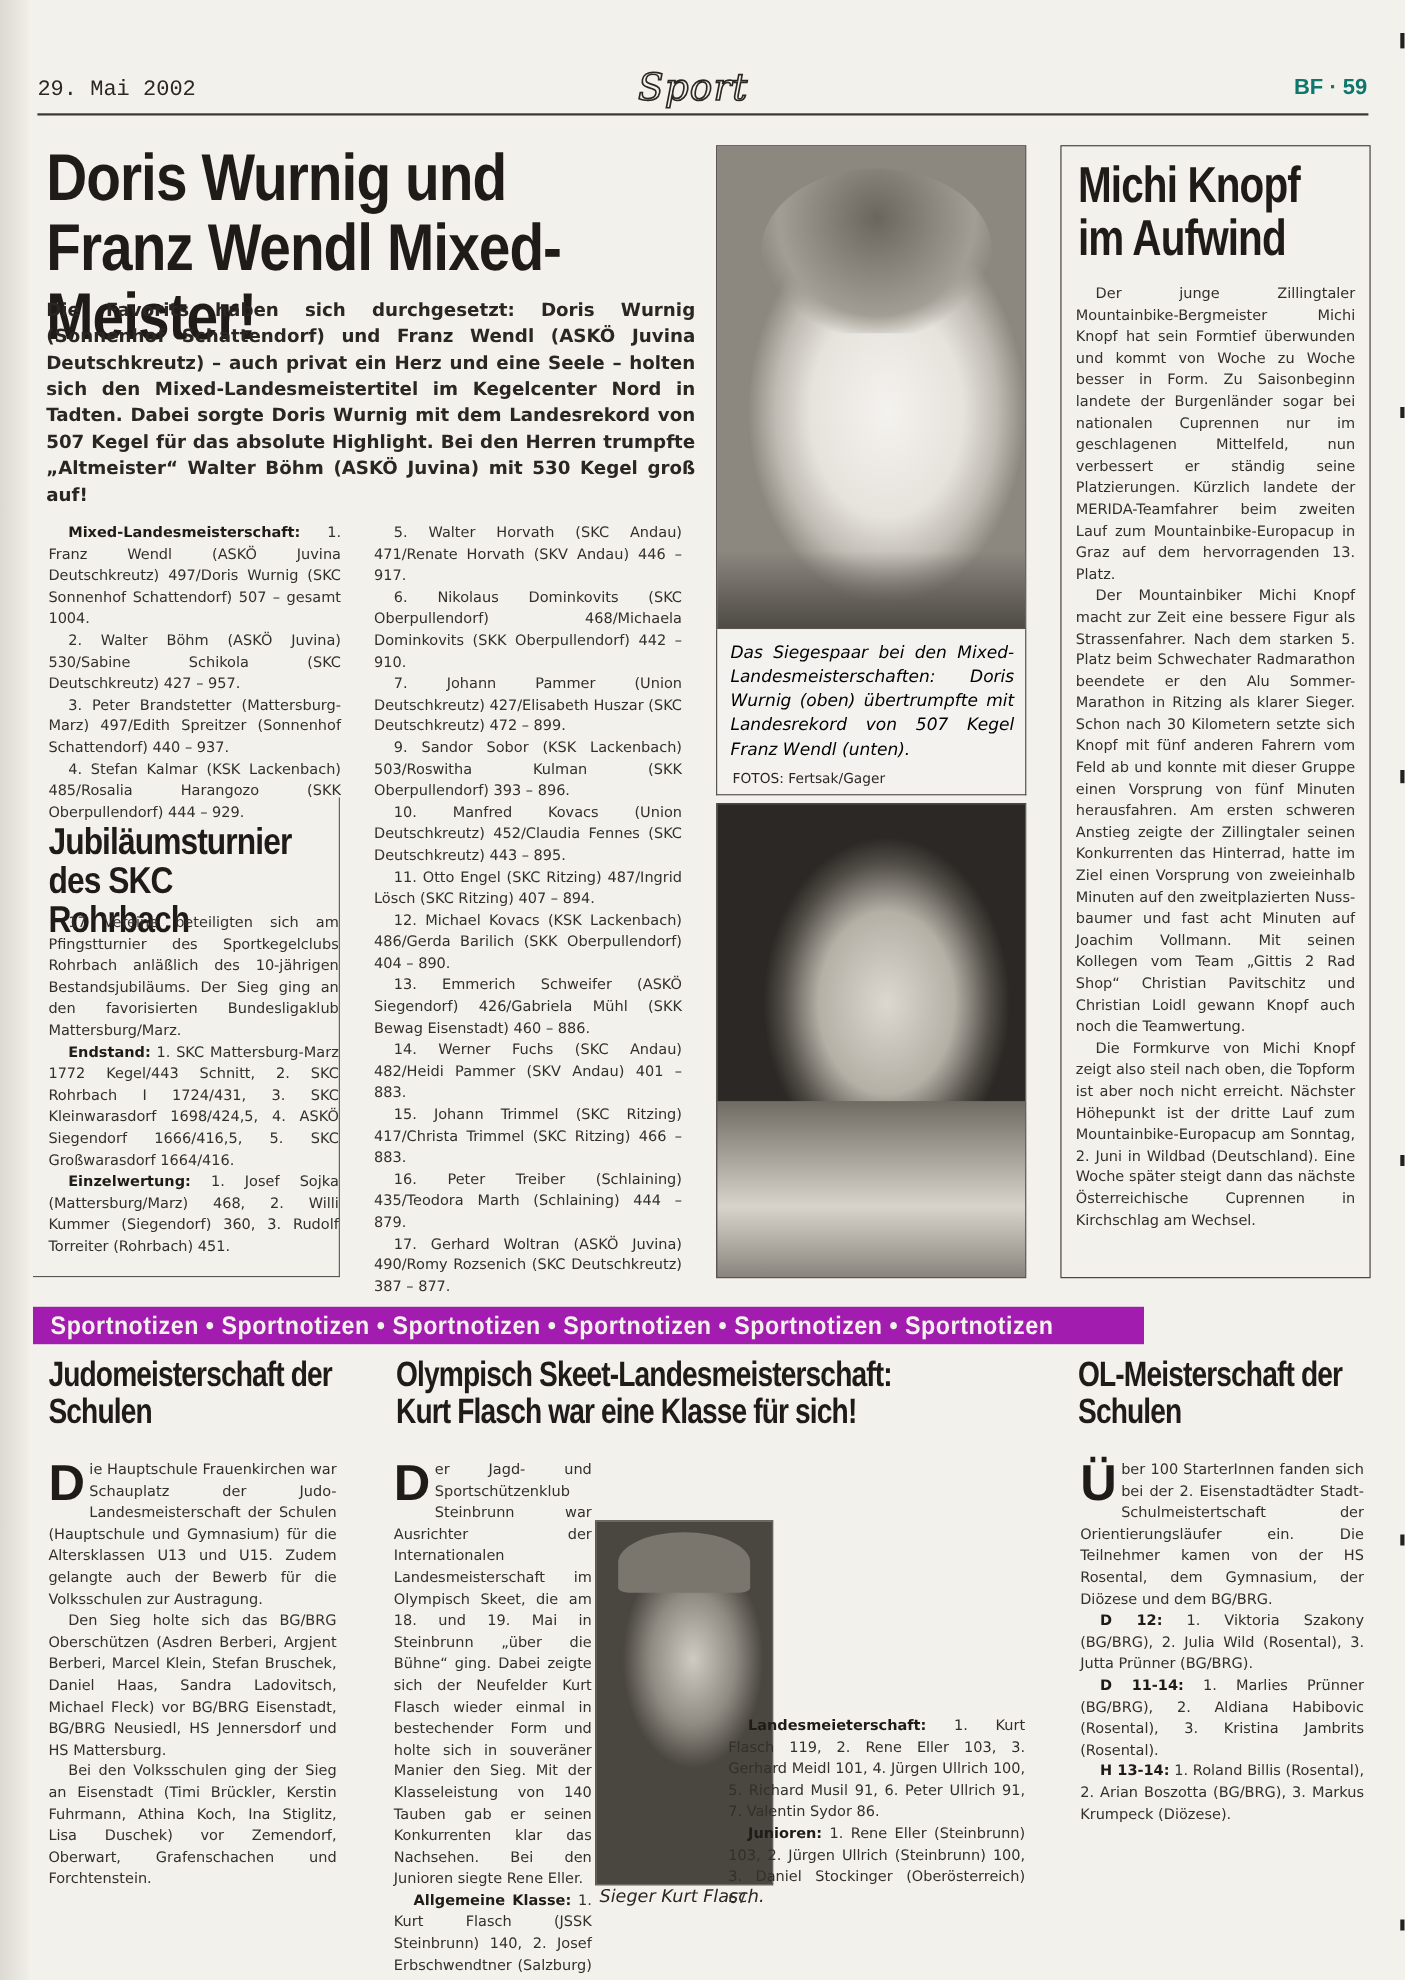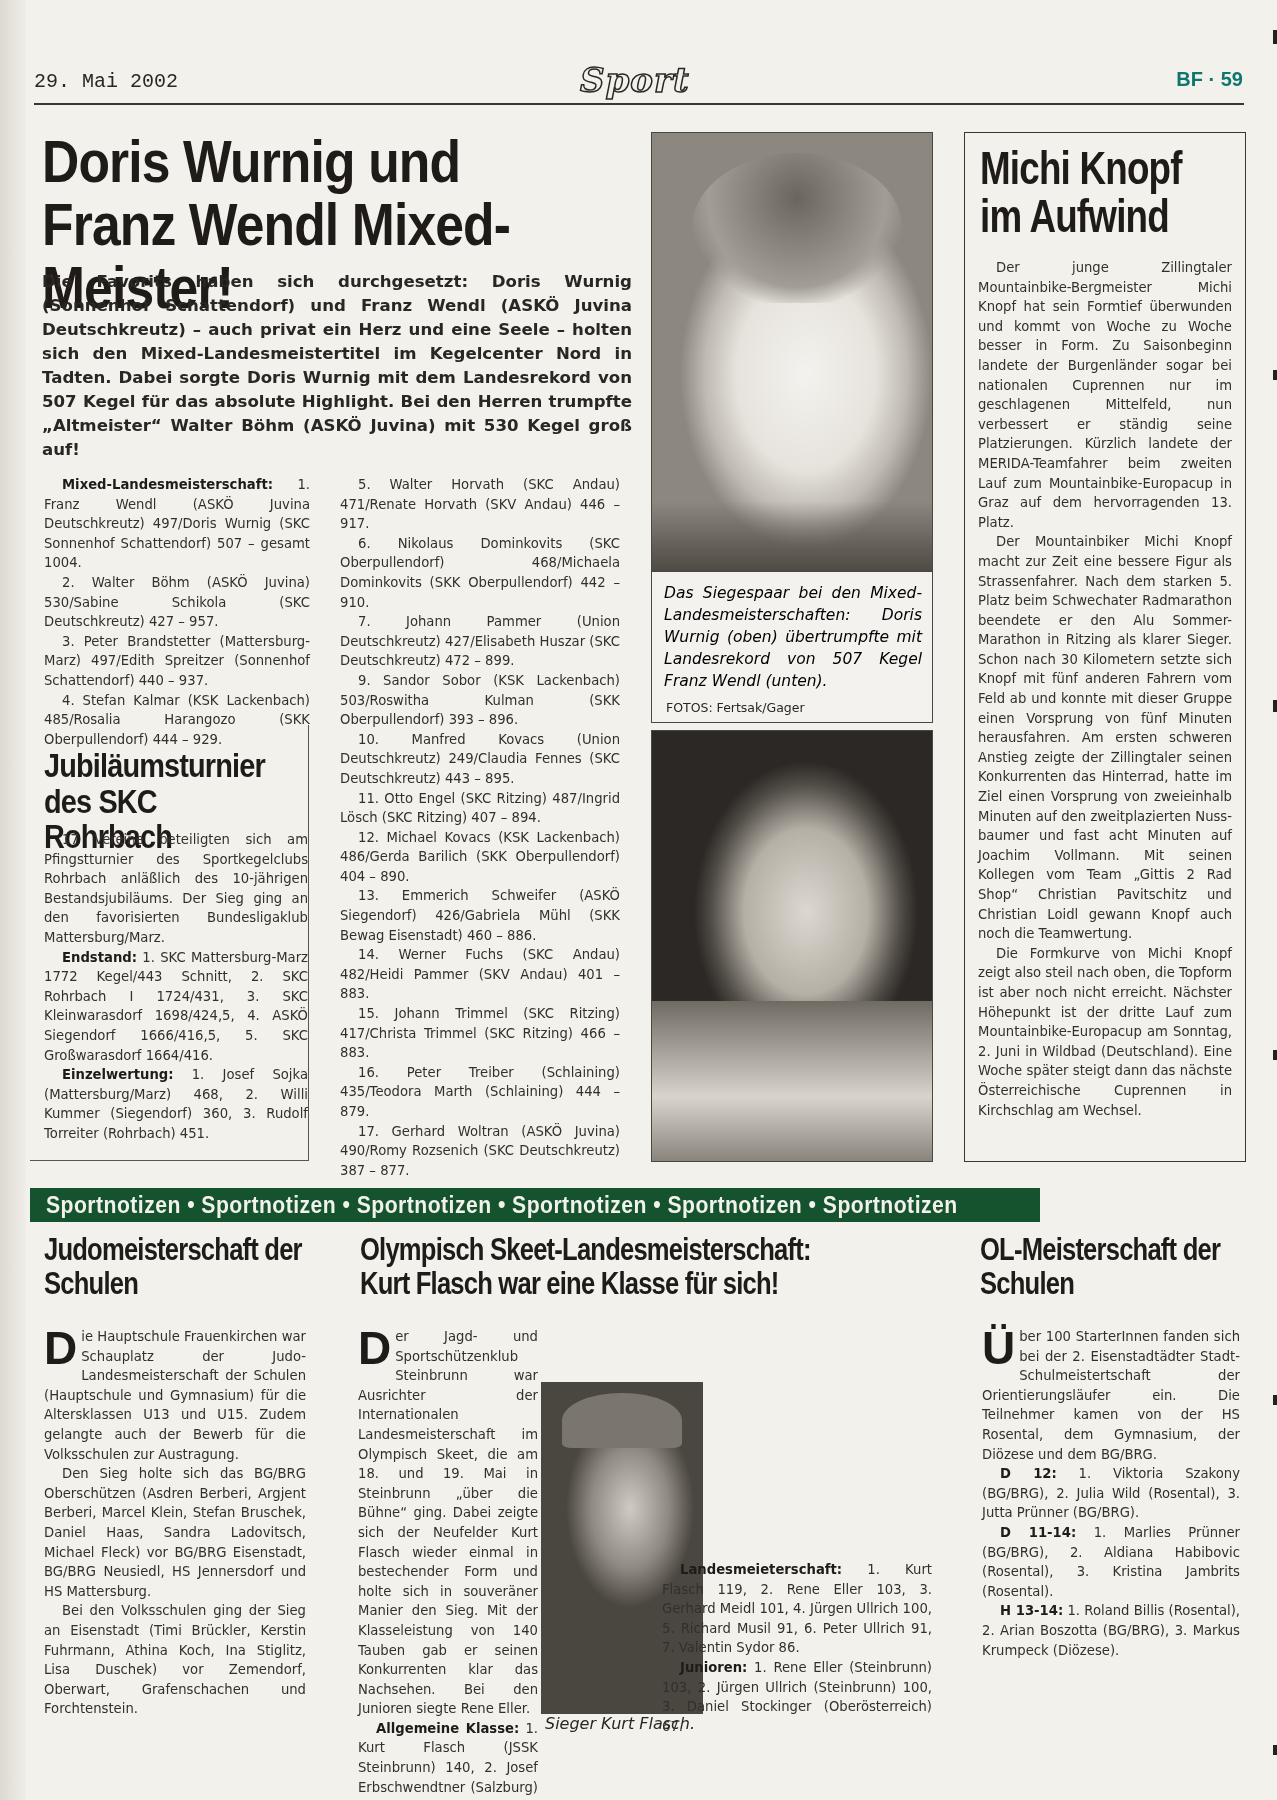--- a/index.html
+++ b/index.html
@@ -1,21 +1,21 @@
 <!DOCTYPE html>
 <html><head>
 <meta charset="utf-8">
 <style>
   html,body{margin:0;padding:0;}
   body{width:1277px;height:1800px;background:#f3f1ec;position:relative;overflow:hidden;
        font-family:"DejaVu Sans",sans-serif;color:#231f1c;}
   .abs{position:absolute;}
   .leftedge{left:0;top:0;width:26px;height:1800px;background:linear-gradient(90deg,#dcd9d2,#f0eee8);}
   .hdr-date{left:34px;top:70px;font-family:Liberation Mono, monospace;font-size:20px;color:#2b2724;}
-  .hdr-sport{left:580px;top:60px;font-family:"DejaVu Serif",serif;font-style:italic;font-weight:bold;font-size:34px;
+  .hdr-sport{left:580px;top:60px;font-family:"DejaVu Serif",serif;font-style:italic;font-weight:normal;font-size:34px;
              color:#f3f1ec;-webkit-text-stroke:1.5px #2b2724;letter-spacing:1px;}
   .hdr-page{right:34px;top:68px;font-family:"Liberation Sans",sans-serif;font-weight:bold;font-size:20px;color:#0f766e;}
   .hdr-rule{left:34px;top:103px;width:1210px;height:2px;background:#3a3632;}
 
   .headline{font-family:"Liberation Sans",sans-serif;font-weight:bold;color:#1e1b19;line-height:1.05;letter-spacing:-1px;transform-origin:left top;}
   .h-main{left:42px;top:130px;width:640px;font-size:60px;transform:scaleX(.86);}
   .lead{left:42px;top:270px;width:590px;font-family:"DejaVu Sans",sans-serif;font-weight:bold;font-size:16.6px;line-height:24px;text-align:justify;color:#2a2623;}
   .col{font-family:"DejaVu Sans",sans-serif;font-size:13.2px;line-height:19.6px;color:#33302c;text-align:justify;}
   .col p{margin:0;text-indent:18px;}
   .col p.noind{text-indent:0;}
@@ -33,21 +33,21 @@
   .cap1{left:651px;top:572px;width:280px;height:150px;border:1px solid #4a4641;border-top:none;background:#f4f2ee;}
   .cap1 .ctext{position:absolute;left:12px;top:10px;width:258px;font-style:italic;font-size:15.5px;line-height:22px;text-align:justify;color:#000000;}
   .cap1 .credit{position:absolute;left:14px;top:128px;font-size:12.5px;color:#2a2623;}
   .ph2{left:651px;top:730px;width:280px;height:430px;background:radial-gradient(ellipse 40% 35% at 55% 42%,#dcd8d0 0%,#b5b0a6 55%,#4f4b45 85%,#2b2825 100%);}
   .ph2 .shirt{position:absolute;left:0;bottom:0;width:280px;height:160px;background:linear-gradient(180deg,#6f6a62,#d8d4cc 60%,#8a857c);}
 
   .boxM{left:964px;top:132px;width:280px;height:1028px;border:1px solid #3a3632;}
   .h-michi{left:980px;top:144px;width:300px;font-size:46px;transform:scaleX(.80);}
   .colM{left:978px;top:258px;width:254px;}
 
-  .band{left:30px;top:1188px;width:1010px;height:34px;background:#14532d;}
+  .band{left:30px;top:1188px;width:1010px;height:34px;background:#a21caf;}
   .band span{position:absolute;left:16px;top:4px;color:#f3f1ec;font-family:"Liberation Sans",sans-serif;font-weight:bold;font-size:23px;letter-spacing:.5px;transform:scaleX(.92);transform-origin:left;white-space:nowrap;}
   .h-bot{font-size:32px;transform:scaleX(.80);top:1233px;}
   .h-judo{left:44px;width:330px;}
   .h-skeet{left:360px;width:570px;}
   .h-ol{left:980px;width:330px;}
   .colJudo{left:44px;top:1327px;width:262px;}
   .colSk1{left:358px;top:1327px;width:180px;}
   .colSk2{left:662px;top:1327px;width:270px;}
   .colOL{left:982px;top:1327px;width:258px;}
   .drop{float:left;font-family:"Liberation Sans",sans-serif;font-weight:bold;font-size:46px;line-height:38px;margin:2px 4px 0 0;color:#1e1b19;}
@@ -79,21 +79,21 @@
   <p><b>Mixed-Landesmeisterschaft:</b> <span>1. Franz Wendl (ASKÖ Juvina Deutschkreutz) 497/Doris Wurnig (SKC Sonnenhof Schattendorf) 507 – gesamt 1004.</span></p>
   <p>2. Walter Böhm (ASKÖ Juvina) 530/Sabine Schikola (SKC Deutschkreutz) 427 – 957.</p>
   <p>3. Peter Brandstetter (Mattersburg-Marz) 497/Edith Spreitzer (Sonnenhof Schattendorf) 440 – 937.</p>
   <p>4. Stefan Kalmar (KSK Lackenbach) 485/Rosalia Harangozo (SKK Oberpullendorf) 444 – 929.</p>
 </div>
 <div class="abs col colB">
   <p>5. Walter Horvath (SKC Andau) 471/Renate Horvath (SKV Andau) 446 – 917.</p>
   <p>6. Nikolaus Dominkovits (SKC Oberpullendorf) 468/Michaela Dominkovits (SKK Oberpullendorf) 442 – 910.</p>
   <p>7. Johann Pammer (Union Deutschkreutz) 427/Elisabeth Huszar (SKC Deutschkreutz) 472 – 899.</p>
   <p>9. Sandor Sobor (KSK Lackenbach) 503/Roswitha Kulman (SKK Oberpullendorf) 393 – 896.</p>
-  <p>10. Manfred Kovacs (Union Deutschkreutz) 249/Claudia Fennes (SKC Deutschkreutz) 443 – 895.</p>
+  <p>10. Manfred Kovacs (Union Deutschkreutz) 452/Claudia Fennes (SKC Deutschkreutz) 443 – 895.</p>
   <p>11. Otto Engel (SKC Ritzing) 487/Ingrid Lösch (SKC Ritzing) 407 – 894.</p>
   <p>12. Michael Kovacs (KSK Lackenbach) 486/Gerda Barilich (SKK Oberpullendorf) 404 – 890.</p>
   <p>13. Emmerich Schweifer (ASKÖ Siegendorf) 426/Gabriela Mühl (SKK Bewag Eisenstadt) 460 – 886.</p>
   <p>14. Werner Fuchs (SKC Andau) 482/Heidi Pammer (SKV Andau) 401 – 883.</p>
   <p>15. Johann Trimmel (SKC Ritzing) 417/Christa Trimmel (SKC Ritzing) 466 – 883.</p>
   <p>16. Peter Treiber (Schlaining) 435/Teodora Marth (Schlaining) 444 – 879.</p>
   <p>17. Gerhard Woltran (ASKÖ Juvina) 490/Romy Rozsenich (SKC Deutschkreutz) 387 – 877.</p>
 </div>
 
 <div class="abs boxJ"></div>

